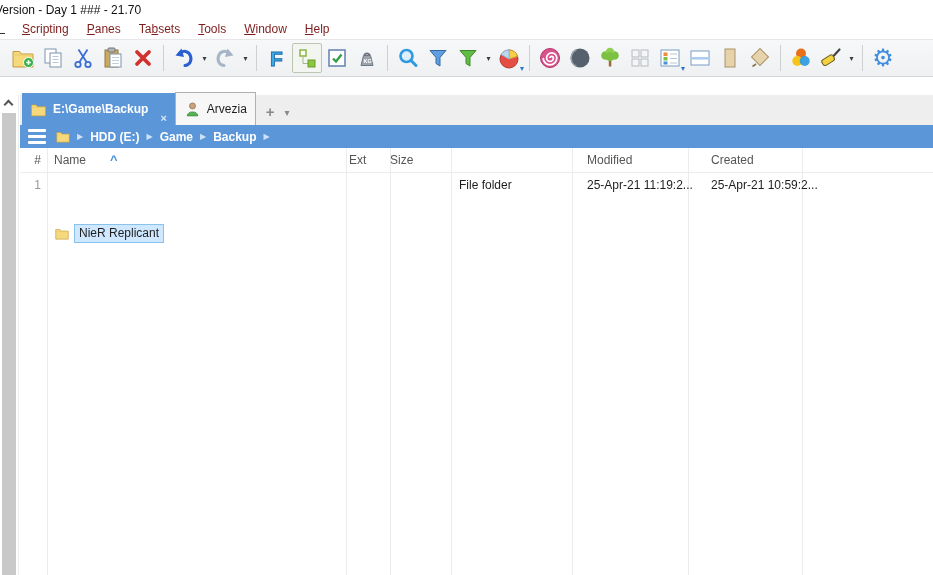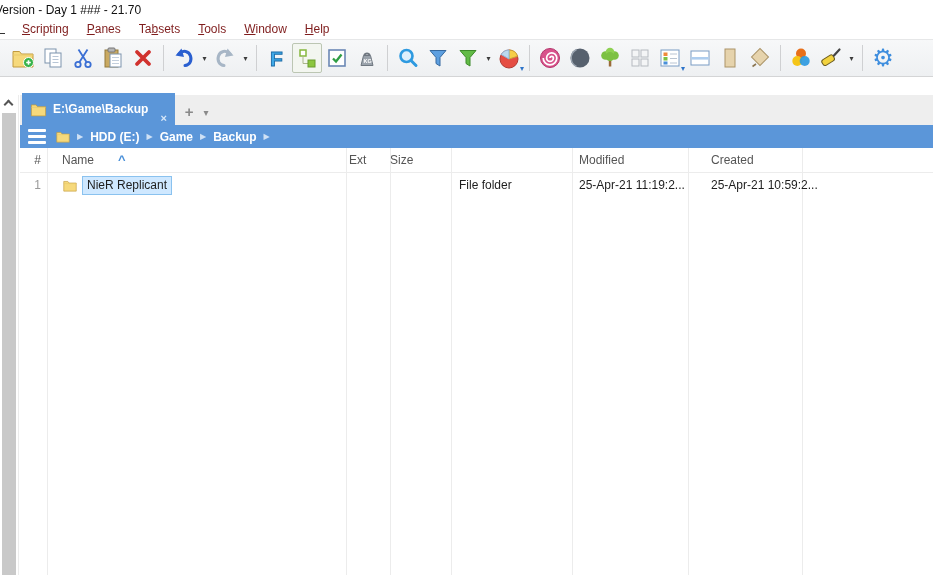--- a/index.html
+++ b/index.html
@@ -48,29 +48,29 @@
   .crumb { font-weight:bold; padding:0 5px; }
   .csep { color:#cfe1f5; font-size:8px; padding:0 2px; }
   
   .list { position:absolute; top:148px; left:20px; right:0; bottom:0; background:#fff; }
   .vline { position:absolute; top:0; bottom:0; width:1px; background:#ececec; }
   .lheader { position:absolute; top:0; left:0; right:0; height:25px; border-bottom:1px solid #ececec; color:#555; }
   .hcell { position:absolute; top:0; height:24px; line-height:24px; }
   .lrow { position:absolute; top:25px; left:0; right:0; height:25px; }
   .ccell { position:absolute; top:0; height:25px; line-height:25px; white-space:nowrap; }
   .c-num  { left:0;   width:27px;  text-align:right; padding-right:6px; }
-  .c-name { left:27px; width:299px; padding-left:15px; }
+  .c-name { left:27px; width:299px; padding-left:7px; }
   .c-ext  { left:326px; width:44px; padding-left:3px; }
   .c-size { left:370px; width:61px; text-align:left; padding-right:5px; }
   .c-type { left:431px; width:121px; padding-left:8px; }
-  .c-mod  { left:552px; width:116px; padding-left:7px; }
+  .c-mod  { left:552px; width:116px; padding-left:15px; }
   .c-cre  { left:668px; width:114px; padding-left:7px;margin-left:16px; }
   .sortglyph { color:#4a90d9; font-weight:bold; font-size:13px; margin-left:24px; }
   .rownum { color:#9a9a9a; }
-  .namecell { display:flex; align-items:center; height:25px; }
+  .namecell { display:flex; align-items:center; height:25px;margin-top:48px; }
   .namecell svg { width:16px; height:15px; margin-right:4px; flex:none; }
   .selbox { background:#cfe8ff; border:1px solid #8ac2ef; padding:1px 4px; line-height:15px; }
 </style>
 </head>
 <body>
 
 <svg width="0" height="0" style="position:absolute">
   <defs>
     <g id="ic-folder">
       <path d="M2 5.5 h6.5 l2 2.5 H22 v13 H2 Z" fill="#f6d97c" stroke="#c19a3f"></path>
@@ -282,20 +282,27 @@
     <span class="ts-thumb"></span>
   </div>
 
   <div class="tabstrip">
     <div class="tab active">
       <svg viewBox="0 0 24 24">
           <use href="#ic-folder"></use>
         </svg>
       <span>E:\Game\Backup</span>
       <span class="close">×</span>
+    </div>
+    <div class="tab inactive">
+      <svg viewBox="0 0 24 24">
+          <circle cx="12" cy="7" r="4.2" fill="#caa27e" stroke="#8a6a48"></circle>
+          <path d="M4.5 21 C4.5 13.5 19.5 13.5 19.5 21 Z" fill="#57b257" stroke="#3c8a3c"></path>
+        </svg>
+      <span>Arvezia</span>
     </div>
     <span class="newtab">+</span>
     <span class="tablist">▾</span>
   </div>
 
   <div class="pathbar">
     <span class="hamb">
         <i></i>
         <i></i>
         <i></i>

